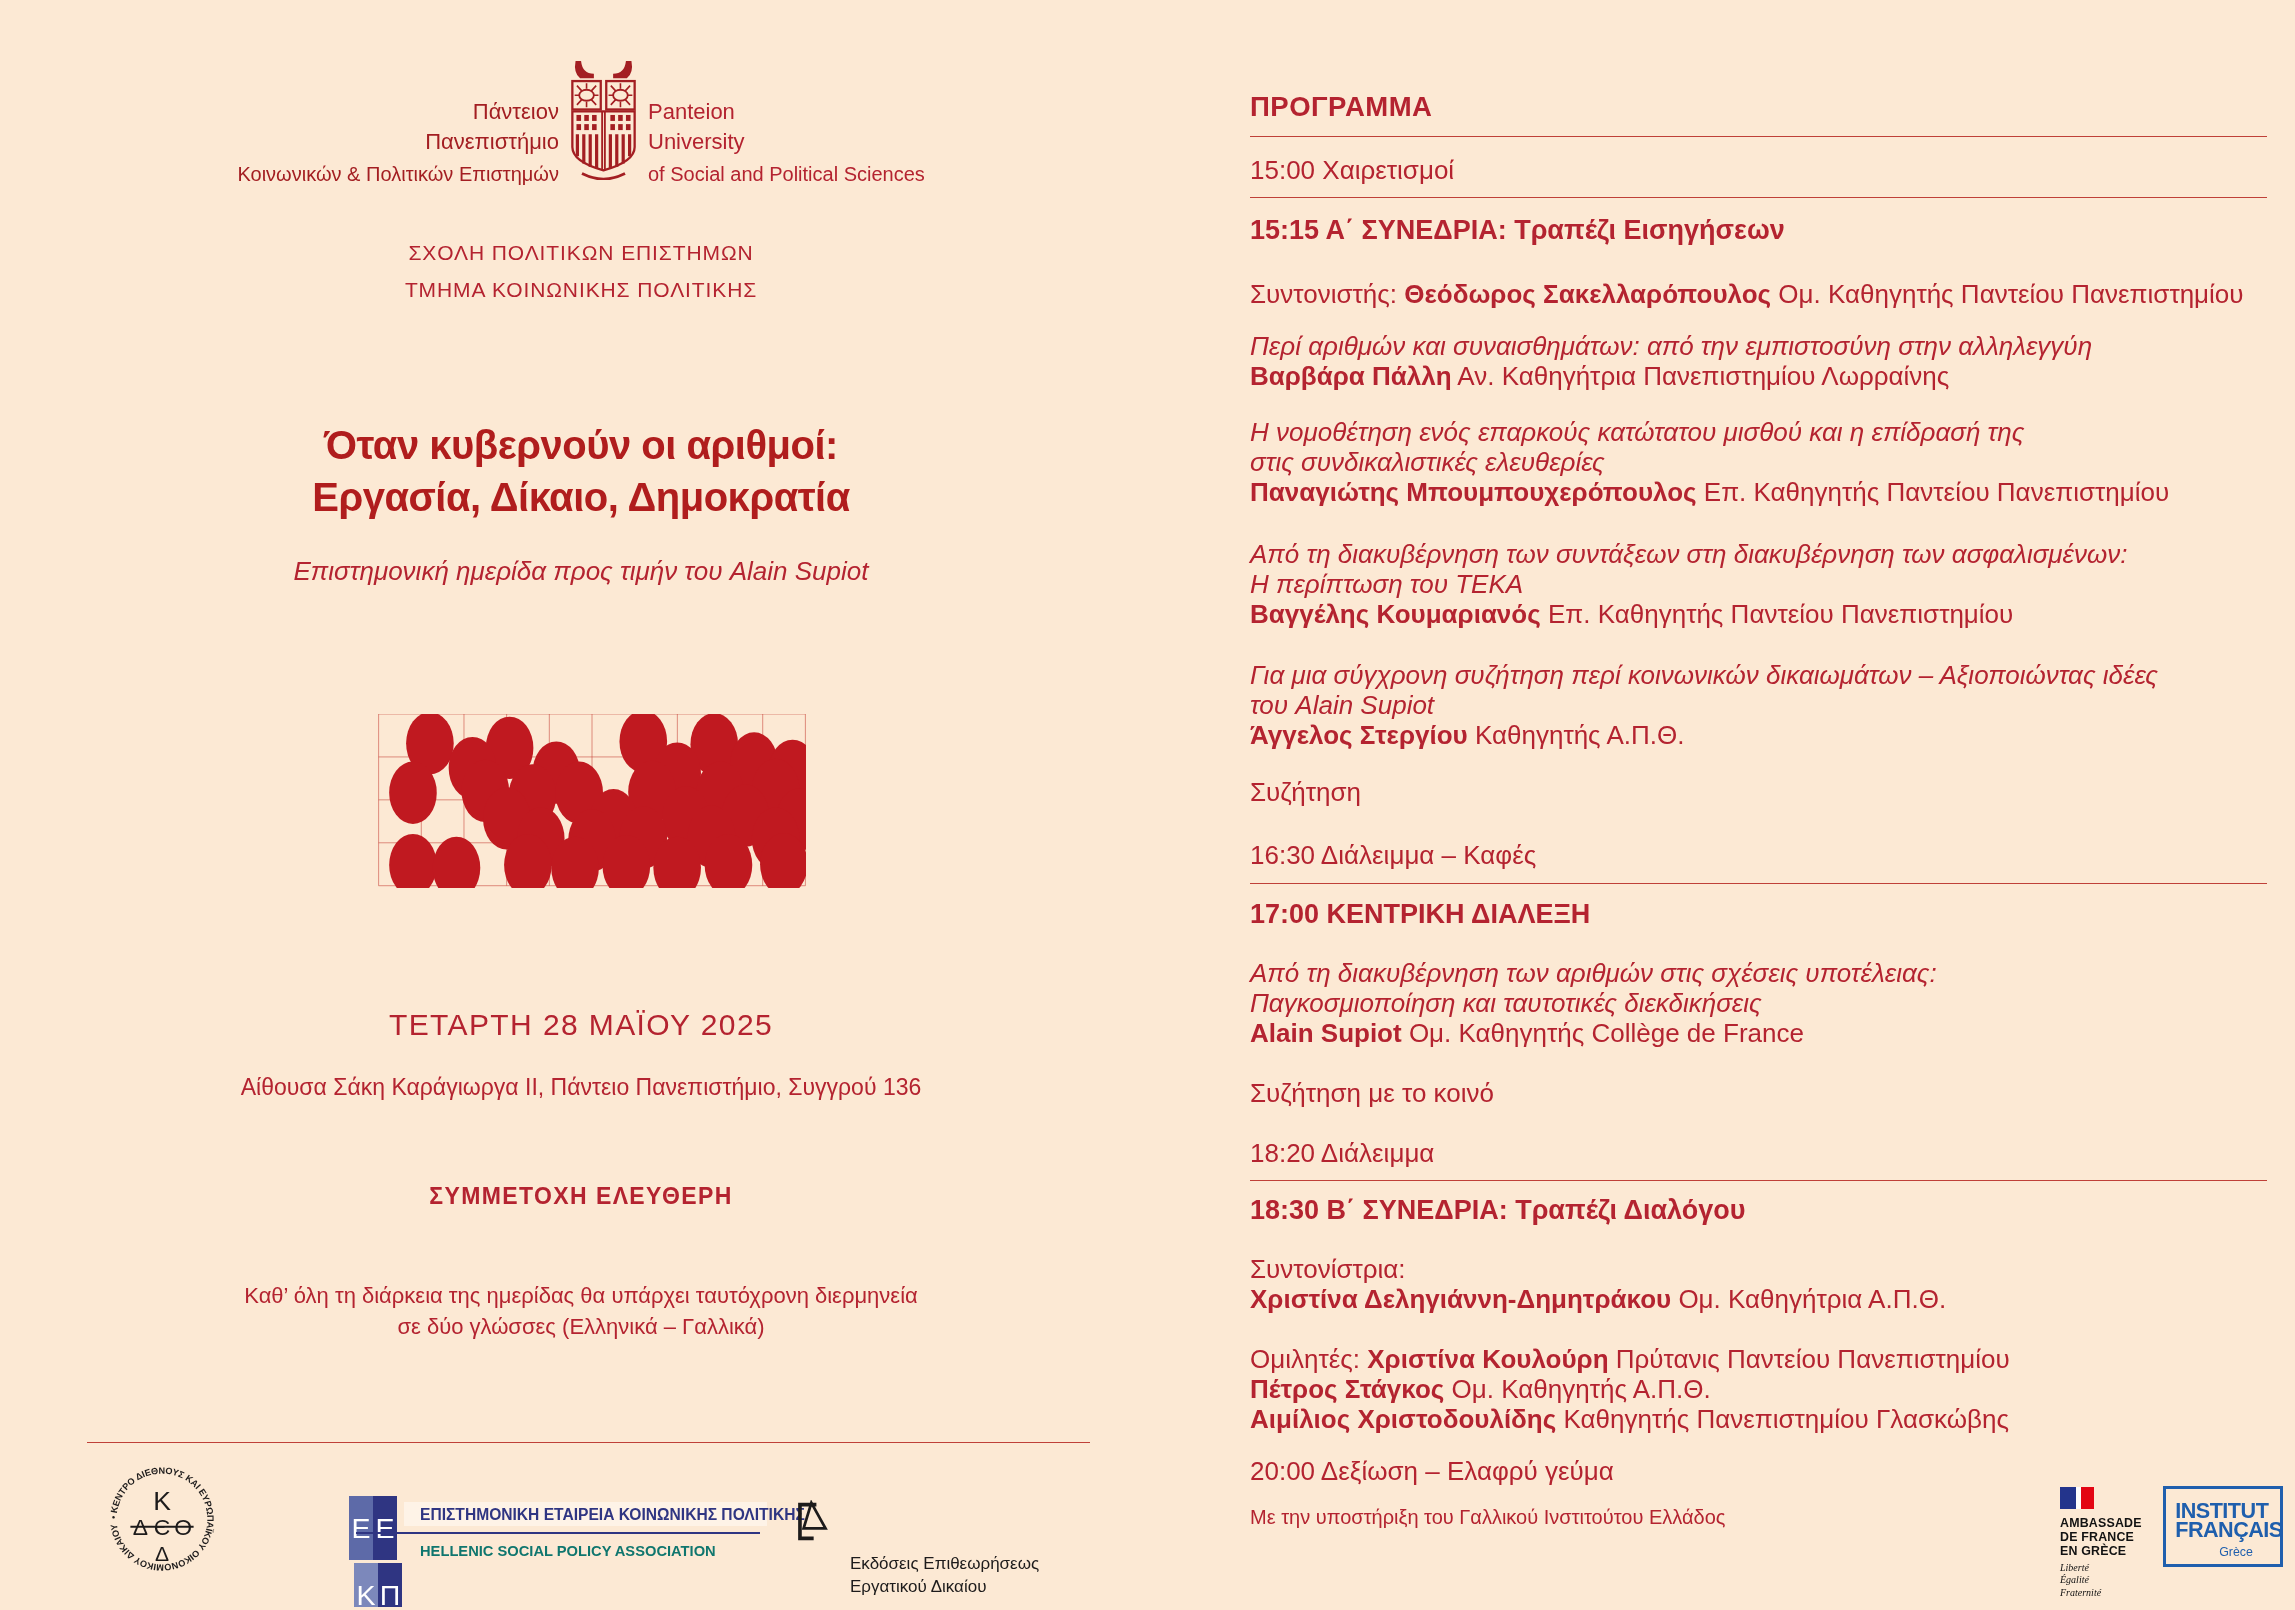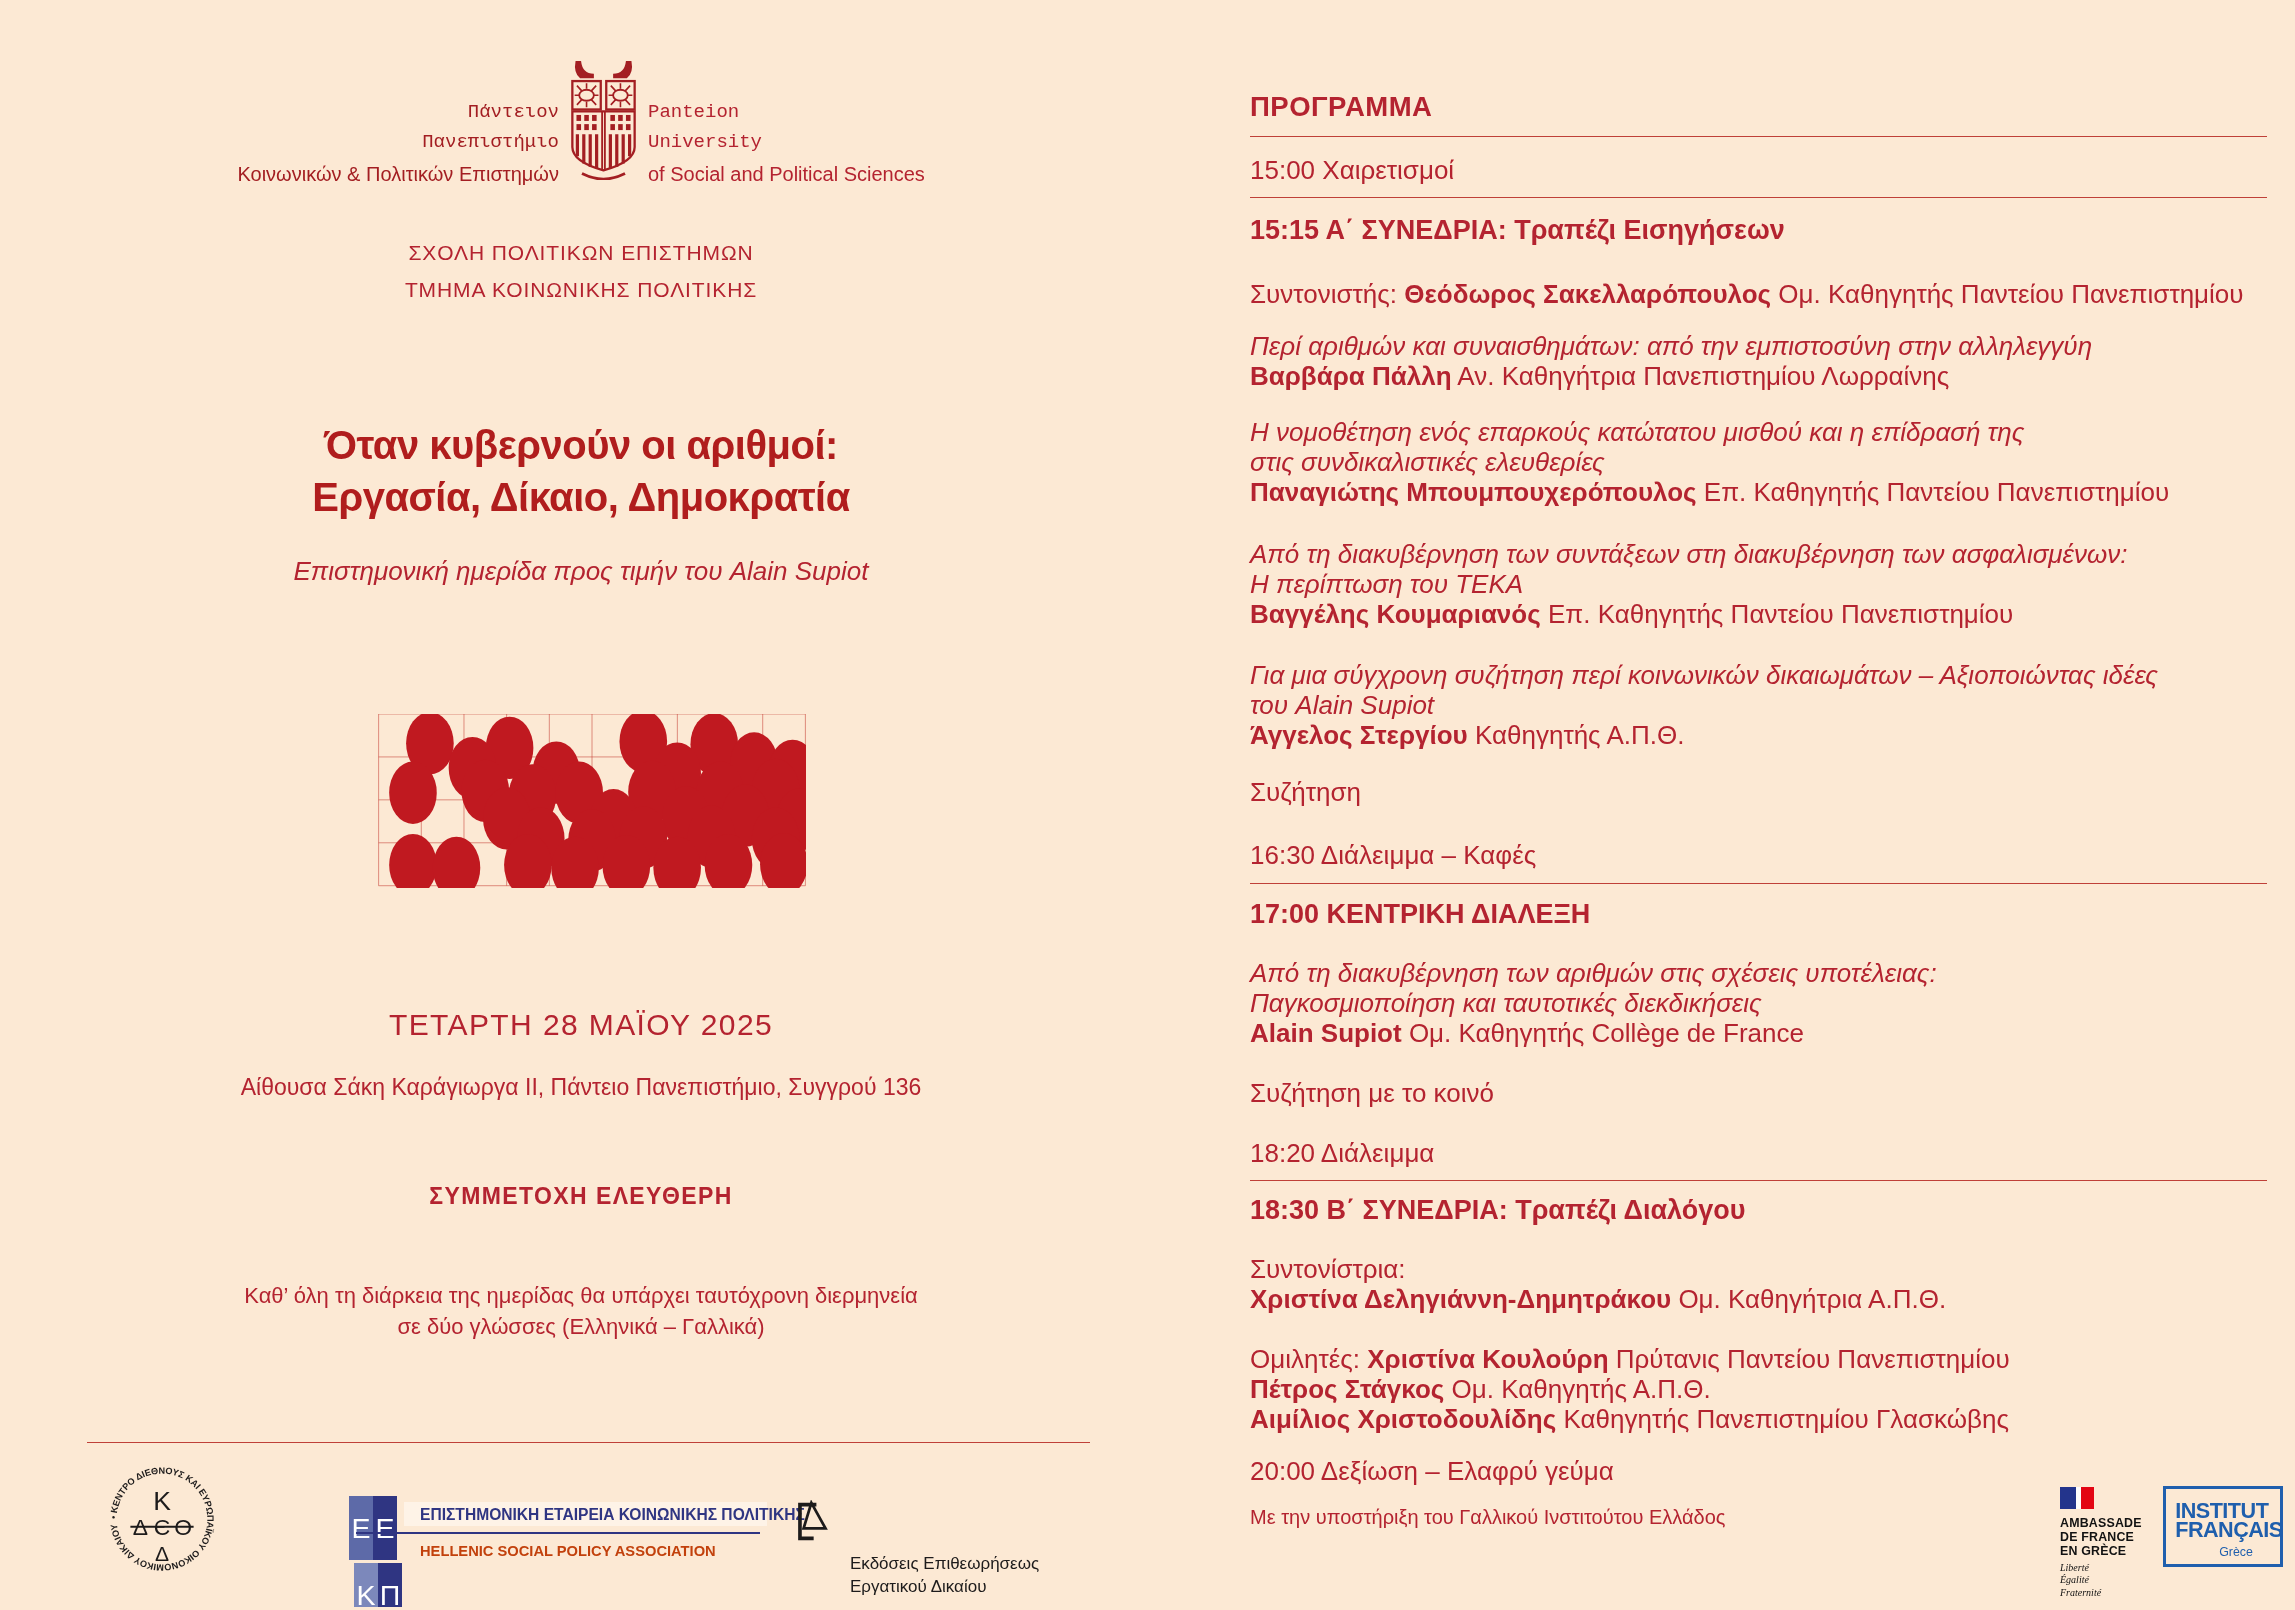--- a/index.html
+++ b/index.html
@@ -24,21 +24,21 @@
     width:2314px;height:1611px;
     background:var(--bg);
     overflow:hidden;
     font-family:"Liberation Sans", sans-serif;
   }
   .abs{position:absolute;}
   
   .lc{position:absolute;left:44px;width:1074px;text-align:center;color:var(--red);}
   .logo-gr{position:absolute;text-align:right;color:var(--owl);}
   .logo-en{position:absolute;text-align:left;color:var(--red);}
-  .logo-big{font-size:19px;line-height:30px;font-family:Liberation Mono, monospace;}
+  .logo-big{font-size:22px;line-height:30px;}
   .logo-small{font-size:20px;}
   .school{font-size:21px;letter-spacing:0.9px;}
   .main-title{font-size:40px;line-height:52px;font-weight:bold;color:var(--red2);letter-spacing:-0.5px;}
   .subtitle{font-size:26px;font-style:italic;}
   .date{font-size:30px;letter-spacing:1.4px;}
   .venue{font-size:23px;}
   .free{font-size:23px;font-weight:600;letter-spacing:1.4px;}
   .interp{font-size:22px;line-height:31px;}
   
   .prog{position:absolute;left:1250px;width:1056px;color:var(--red);font-size:26px;line-height:30px;}
@@ -219,21 +219,21 @@
         <div class="eekp-face" style="background:#5d6aa8;">Ε</div>
         <div class="eekp-face" style="background:#2f3582;">Ε</div>
       </div>
       <div class="eekp-cube" style="left:354px;top:1563px;height:44px;overflow:hidden;">
         <div class="eekp-face" style="background:#7c88bb;">Κ</div>
         <div class="eekp-face" style="background:#2f3582;">Π</div>
       </div>
       <div class="eekp-band" style="left:404px;top:1502px;width:363px;height:24px;"></div>
       <div class="eekp-txt" style="left:420px;top:1506px;font-size:15.6px;">ΕΠΙΣΤΗΜΟΝΙΚΗ ΕΤΑΙΡΕΙΑ ΚΟΙΝΩΝΙΚΗΣ ΠΟΛΙΤΙΚΗΣ</div>
       <div class="eekp-rule" style="left:356px;top:1532px;width:404px;height:2.3px;"></div>
-      <div class="eekp-txt" style="left:420px;top:1543px;font-size:14.7px;color:#c2410c;">HELLENIC SOCIAL POLICY ASSOCIATION</div>
+      <div class="eekp-txt" style="left:420px;top:1543px;font-size:14.7px;color:#0f766e;">HELLENIC SOCIAL POLICY ASSOCIATION</div>
     </div>
 
     <div>
       <svg class="abs" style="left:789px;top:1500px;" width="42" height="44" viewBox="0 0 92 96">
         <g fill="none" stroke="#1d1b1b">
           <path d="M60,10 H24 V84 H54" stroke-width="8"></path>
           <path d="M49,6 L80,62 H32 Z" stroke-width="6"></path>
         </g>
       </svg>
       <div class="pub-txt" style="left:850px;top:1552px;">

